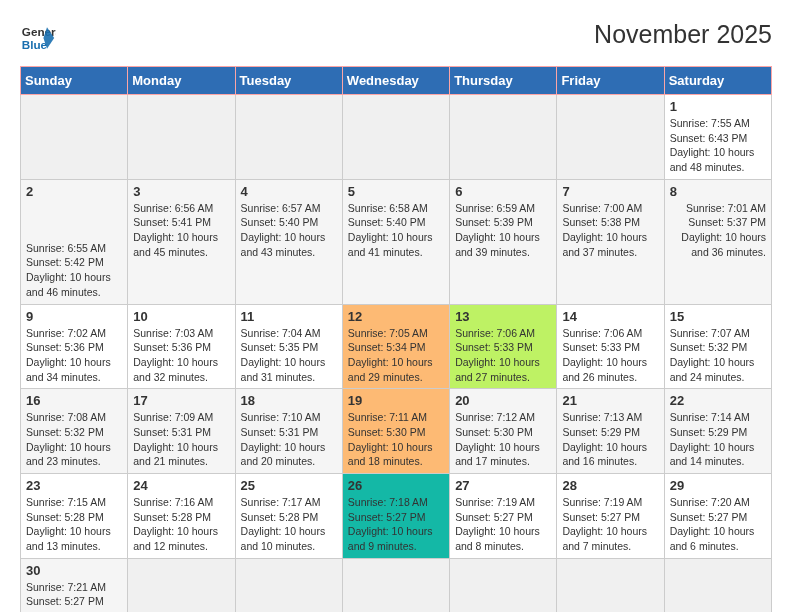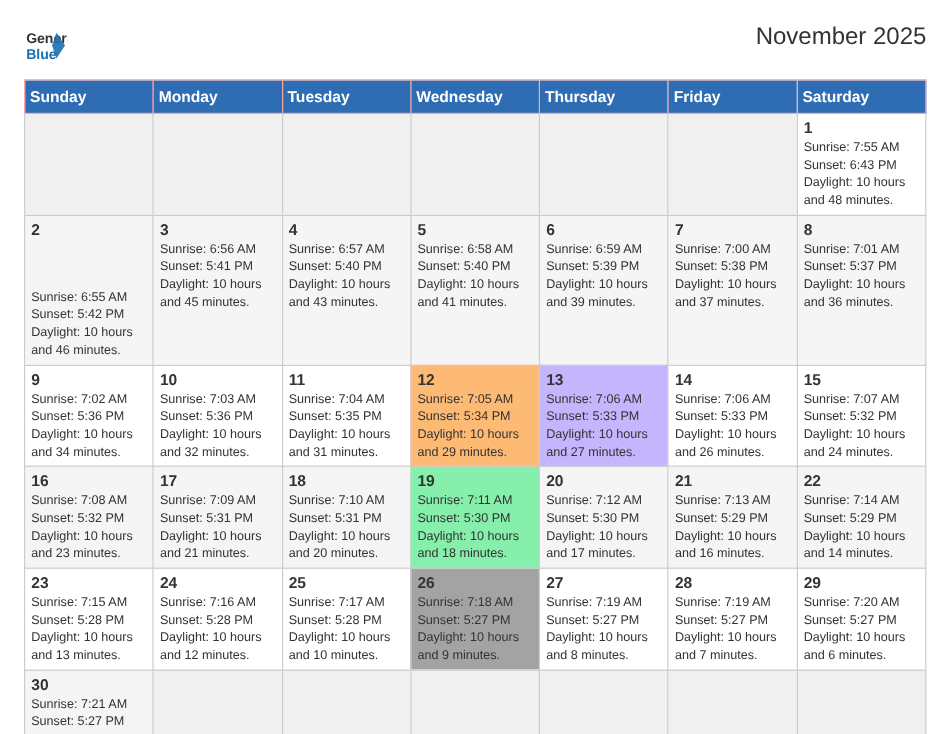--- a/index.html
+++ b/index.html
@@ -22,21 +22,21 @@
       gap: 4px;
     }
     .logo-icon {
       width: 36px;
       height: 36px;
     }
     .title-block {
       text-align: right;
     }
     .month-title {
-      font-size: 20px;
+      font-size: 25px;
       font-weight: normal;
       color: #333;
     }
     .location {
       font-size: 15px;
       color: #555;
     }
     .calendar {
       width: 100%;
       border-collapse: collapse;
@@ -163,21 +163,21 @@
         </td>
         <td style="background: rgb(245, 245, 245);">
           <span class="day-number">7</span>
           <div class="day-info" style="white-space: pre-line;">Sunrise: 7:00 AM
 Sunset: 5:38 PM
 Daylight: 10 hours
 and 37 minutes.</div>
         </td>
         <td style="background: rgb(245, 245, 245);">
           <span class="day-number">8</span>
-          <div class="day-info" style="white-space: pre-line;">Sunrise: 7:01 AM
+          <div class="day-info" style="white-space: pre-line; text-align: right;">Sunrise: 7:01 AM
 Sunset: 5:37 PM
 Daylight: 10 hours
 and 36 minutes.</div>
         </td>
       </tr>
       <tr>
         <td style="background: rgb(255, 255, 255);">
           <span class="day-number">9</span>
           <div class="day-info" style="white-space: pre-line;">Sunrise: 7:02 AM
 Sunset: 5:36 PM
@@ -198,21 +198,21 @@
 Daylight: 10 hours
 and 31 minutes.</div>
         </td>
         <td style="background: #fdba74;">
           <span class="day-number">12</span>
           <div class="day-info" style="white-space: pre-line;">Sunrise: 7:05 AM
 Sunset: 5:34 PM
 Daylight: 10 hours
 and 29 minutes.</div>
         </td>
-        <td style="background: #c4b5fd;">
+        <td style="background: #bef264;">
           <span class="day-number">13</span>
           <div class="day-info" style="white-space: pre-line;">Sunrise: 7:06 AM
 Sunset: 5:33 PM
 Daylight: 10 hours
 and 27 minutes.</div>
         </td>
         <td style="background: rgb(255, 255, 255);">
           <span class="day-number">14</span>
           <div class="day-info" style="white-space: pre-line;">Sunrise: 7:06 AM
 Sunset: 5:33 PM
@@ -242,21 +242,21 @@
 Daylight: 10 hours
 and 21 minutes.</div>
         </td>
         <td style="background: rgb(245, 245, 245);">
           <span class="day-number">18</span>
           <div class="day-info" style="white-space: pre-line;">Sunrise: 7:10 AM
 Sunset: 5:31 PM
 Daylight: 10 hours
 and 20 minutes.</div>
         </td>
-        <td style="background: #86efac;">
+        <td style="background: #fdba74;">
           <span class="day-number">19</span>
           <div class="day-info" style="white-space: pre-line;">Sunrise: 7:11 AM
 Sunset: 5:30 PM
 Daylight: 10 hours
 and 18 minutes.</div>
         </td>
         <td style="background: rgb(245, 245, 245);">
           <span class="day-number">20</span>
           <div class="day-info" style="white-space: pre-line;">Sunrise: 7:12 AM
 Sunset: 5:30 PM
@@ -293,21 +293,21 @@
 Daylight: 10 hours
 and 12 minutes.</div>
         </td>
         <td style="background: rgb(255, 255, 255);">
           <span class="day-number">25</span>
           <div class="day-info" style="white-space: pre-line;">Sunrise: 7:17 AM
 Sunset: 5:28 PM
 Daylight: 10 hours
 and 10 minutes.</div>
         </td>
-        <td style="background: #a3a3a3;">
+        <td style="background: #14b8a6;">
           <span class="day-number">26</span>
           <div class="day-info" style="white-space: pre-line;">Sunrise: 7:18 AM
 Sunset: 5:27 PM
 Daylight: 10 hours
 and 9 minutes.</div>
         </td>
         <td style="background: rgb(255, 255, 255);">
           <span class="day-number">27</span>
           <div class="day-info" style="white-space: pre-line;">Sunrise: 7:19 AM
 Sunset: 5:27 PM

